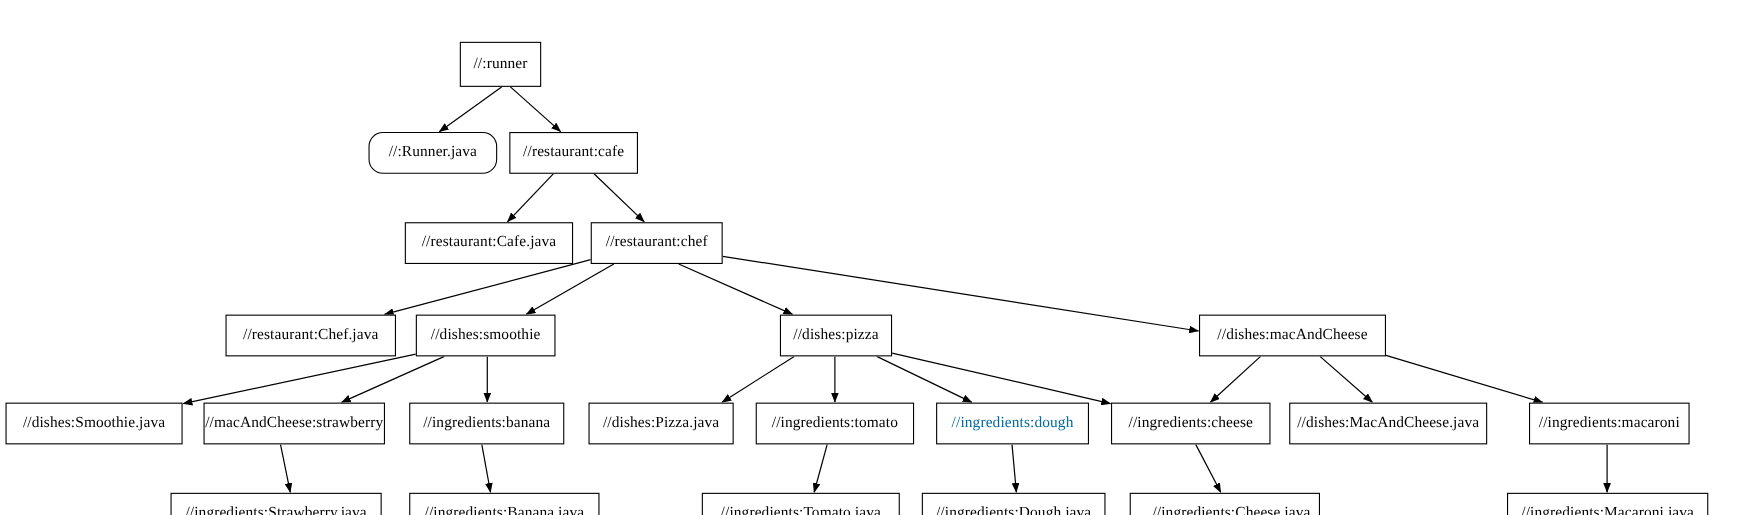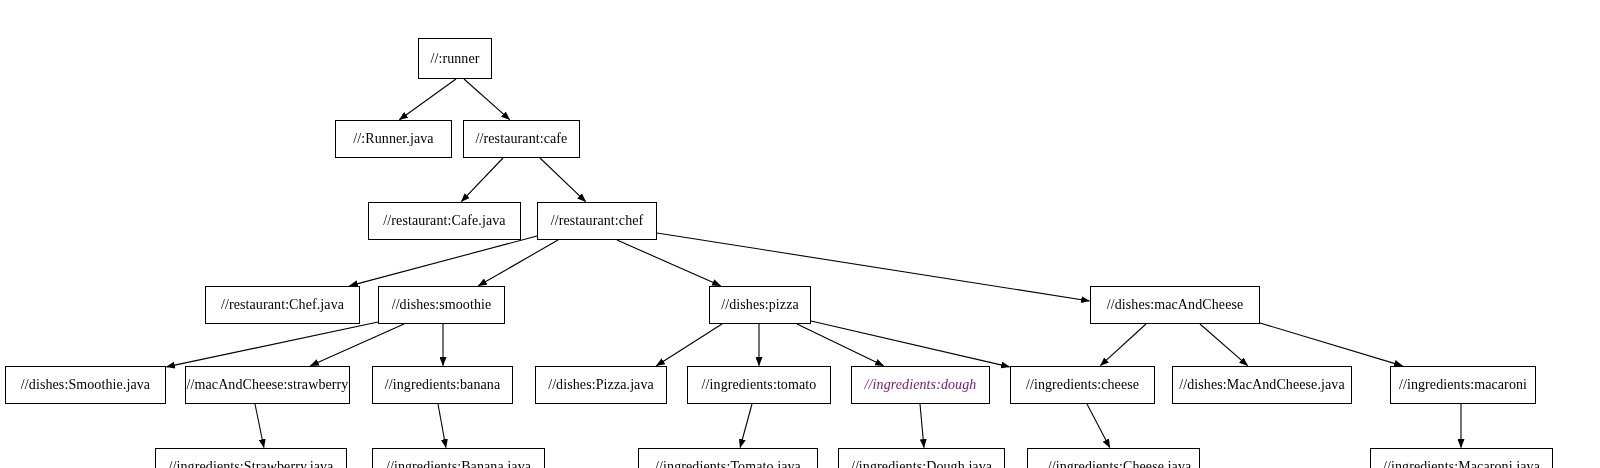--- a/index.html
+++ b/index.html
@@ -82,21 +82,21 @@
       <line x1="438" y1="371" x2="445.91055728090004" y2="414.50806504495006" stroke="#000000" stroke-width="1.1" marker-end="url(#arrowhead)"></line>
       <line x1="752" y1="371" x2="740.1315587028961" y2="414.51761808938113" stroke="#000000" stroke-width="1.1" marker-end="url(#arrowhead)"></line>
       <line x1="920" y1="371" x2="923.9547321269788" y2="414.50205339676614" stroke="#000000" stroke-width="1.1" marker-end="url(#arrowhead)"></line>
       <line x1="1087" y1="371" x2="1109.7683728953282" y2="414.5568872780191" stroke="#000000" stroke-width="1.1" marker-end="url(#arrowhead)"></line>
       <line x1="1461" y1="371" x2="1461" y2="414.5" stroke="#000000" stroke-width="1.1" marker-end="url(#arrowhead)"></line>
     </svg>
   <div id="node-layer">
       <div class="graph-node" style="left: 418px; top: 5px; width: 74px; height: 41px; border-color: rgb(0, 0, 0); background-color: rgb(255, 255, 255);">
         <span class="node-label" style="color: rgb(0, 0, 0);">//:runner</span>
       </div>
-      <div class="graph-node" style="left: 335px; top: 87px; width: 117px; height: 38px; border-color: rgb(0, 0, 0); background-color: rgb(255, 255, 255);">
+      <div class="graph-node" style="left: 335px; top: 87px; width: 117px; height: 38px; border-color: rgb(0, 0, 0); background-color: rgb(255, 255, 255); border-radius: 13px;">
         <span class="node-label" style="color: rgb(0, 0, 0);">//:Runner.java</span>
       </div>
       <div class="graph-node" style="left: 463px; top: 87px; width: 117px; height: 38px; border-color: rgb(0, 0, 0); background-color: rgb(255, 255, 255);">
         <span class="node-label" style="color: rgb(0, 0, 0);">//restaurant:cafe</span>
       </div>
       <div class="graph-node" style="left: 368px; top: 169px; width: 153px; height: 38px; border-color: rgb(0, 0, 0); background-color: rgb(255, 255, 255);">
         <span class="node-label" style="color: rgb(0, 0, 0);">//restaurant:Cafe.java</span>
       </div>
       <div class="graph-node" style="left: 537px; top: 169px; width: 120px; height: 38px; border-color: rgb(0, 0, 0); background-color: rgb(255, 255, 255);">
         <span class="node-label" style="color: rgb(0, 0, 0);">//restaurant:chef</span>
@@ -122,21 +122,21 @@
       <div class="graph-node" style="left: 372px; top: 333px; width: 141px; height: 38px; border-color: rgb(0, 0, 0); background-color: rgb(255, 255, 255);">
         <span class="node-label" style="color: rgb(0, 0, 0);">//ingredients:banana</span>
       </div>
       <div class="graph-node" style="left: 535px; top: 333px; width: 132px; height: 38px; border-color: rgb(0, 0, 0); background-color: rgb(255, 255, 255);">
         <span class="node-label" style="color: rgb(0, 0, 0);">//dishes:Pizza.java</span>
       </div>
       <div class="graph-node" style="left: 687px; top: 333px; width: 144px; height: 38px; border-color: rgb(0, 0, 0); background-color: rgb(255, 255, 255);">
         <span class="node-label" style="color: rgb(0, 0, 0);">//ingredients:tomato</span>
       </div>
       <div class="graph-node" style="left: 851px; top: 333px; width: 139px; height: 38px; border-color: rgb(0, 0, 0); background-color: rgb(255, 255, 255);">
-        <span class="node-label" style="color: #701a75; font-style: italic;">//ingredients:dough</span>
+        <span class="node-label" style="color: #0369a1;">//ingredients:dough</span>
       </div>
       <div class="graph-node" style="left: 1010px; top: 333px; width: 145px; height: 38px; border-color: rgb(0, 0, 0); background-color: rgb(255, 255, 255);">
         <span class="node-label" style="color: rgb(0, 0, 0);">//ingredients:cheese</span>
       </div>
       <div class="graph-node" style="left: 1172px; top: 333px; width: 180px; height: 38px; border-color: rgb(0, 0, 0); background-color: rgb(255, 255, 255);">
         <span class="node-label" style="color: rgb(0, 0, 0);">//dishes:MacAndCheese.java</span>
       </div>
       <div class="graph-node" style="left: 1390px; top: 333px; width: 146px; height: 38px; border-color: rgb(0, 0, 0); background-color: rgb(255, 255, 255);">
         <span class="node-label" style="color: rgb(0, 0, 0);">//ingredients:macaroni</span>
       </div>

